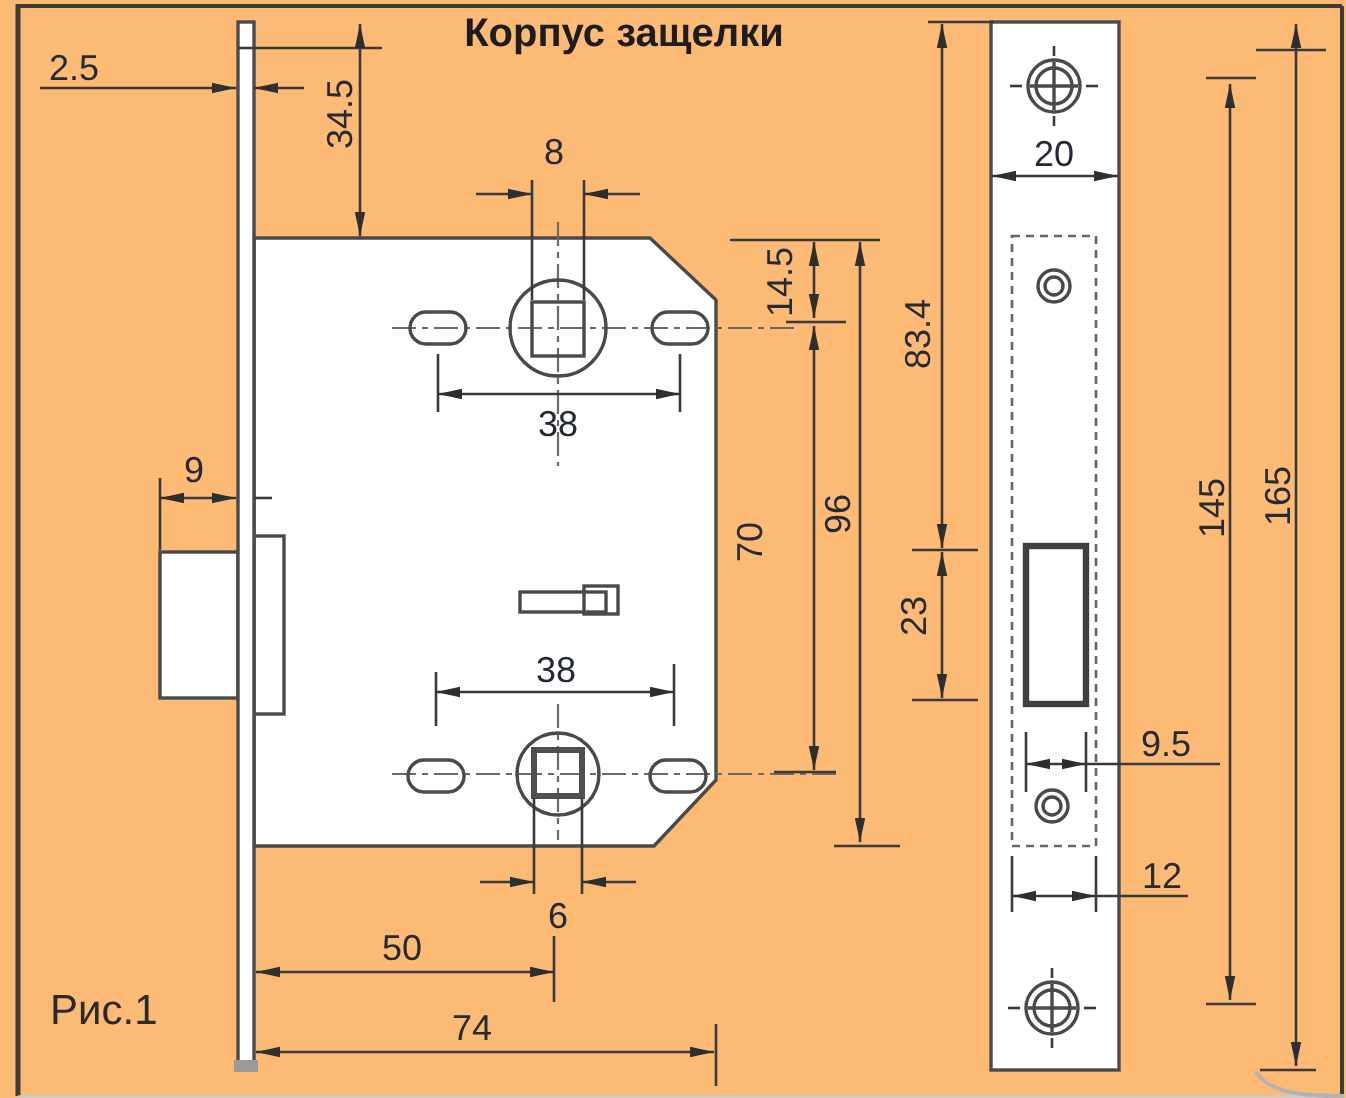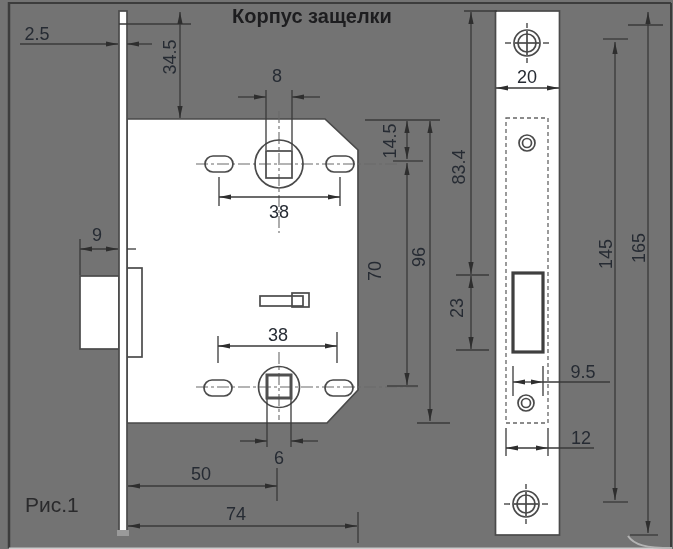--- a/index.html
+++ b/index.html
@@ -1,16 +1,16 @@
 <!DOCTYPE html>
 <html><head>
 <meta charset="utf-8">
 <style>
   html,body{margin:0;padding:0;background:#fff;}
-  #stage{position:relative;width:673px;height:549px;background:#737373;overflow:hidden;
+  #stage{position:relative;width:673px;height:549px;background:#fdba74;overflow:hidden;
          font-family:"Liberation Sans", sans-serif;}
   svg{position:absolute;left:0;top:0;}
   text{font-family:"Liberation Sans", sans-serif;fill:#262b33;}
   .dimtxt{font-size:18px;}
   .titletxt{font-size:20px;font-weight:bold;fill:#1d1d1f;}
   .captxt{font-size:21px;fill:#2a2a2c;}
   .ln{stroke:#4a4a4a;stroke-width:1.7;fill:none;}
   .lnf{stroke:#4a4a4a;stroke-width:1.7;fill:#ffffff;}
   .thick{stroke:#3f3f3f;stroke-width:3.2;fill:none;}
   .thickg{stroke:#4f4f4f;stroke-width:3;fill:none;}

